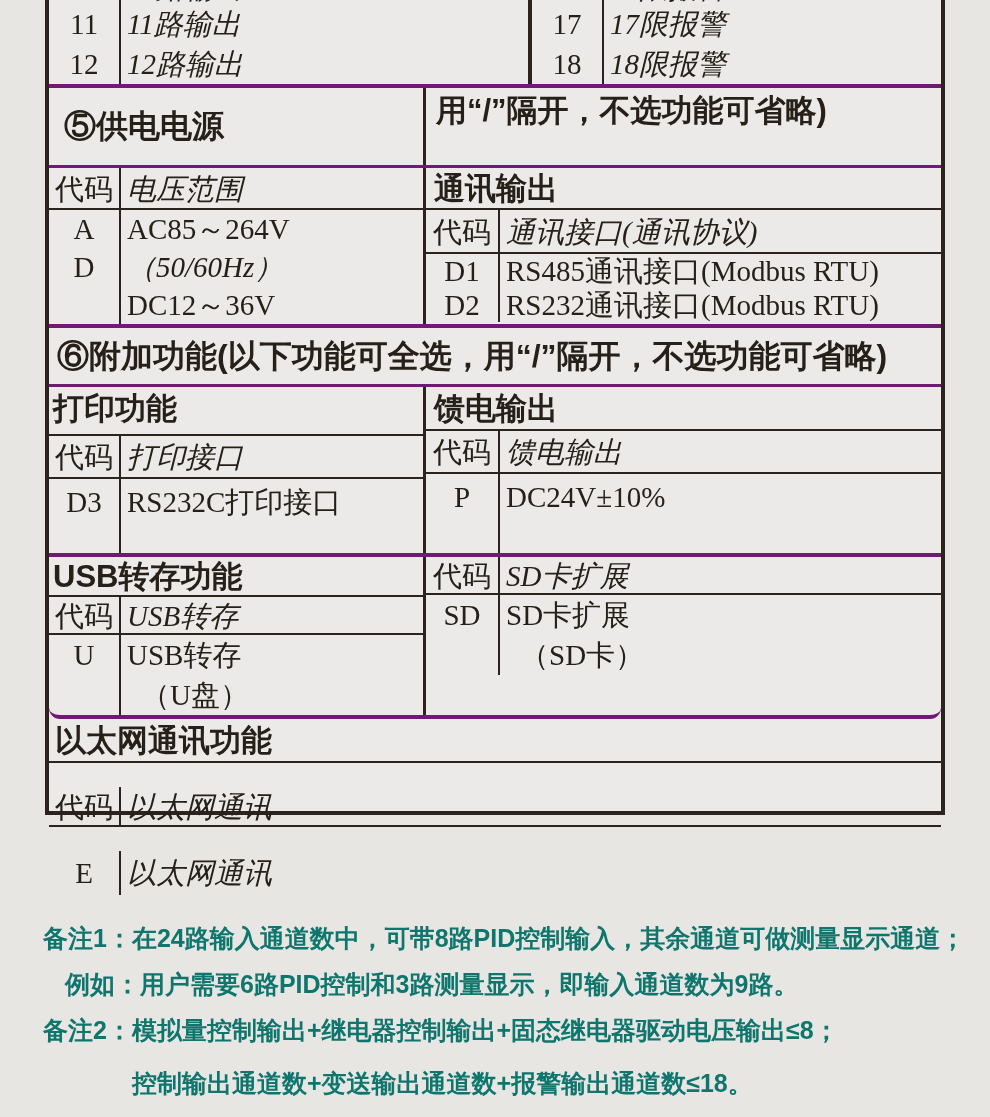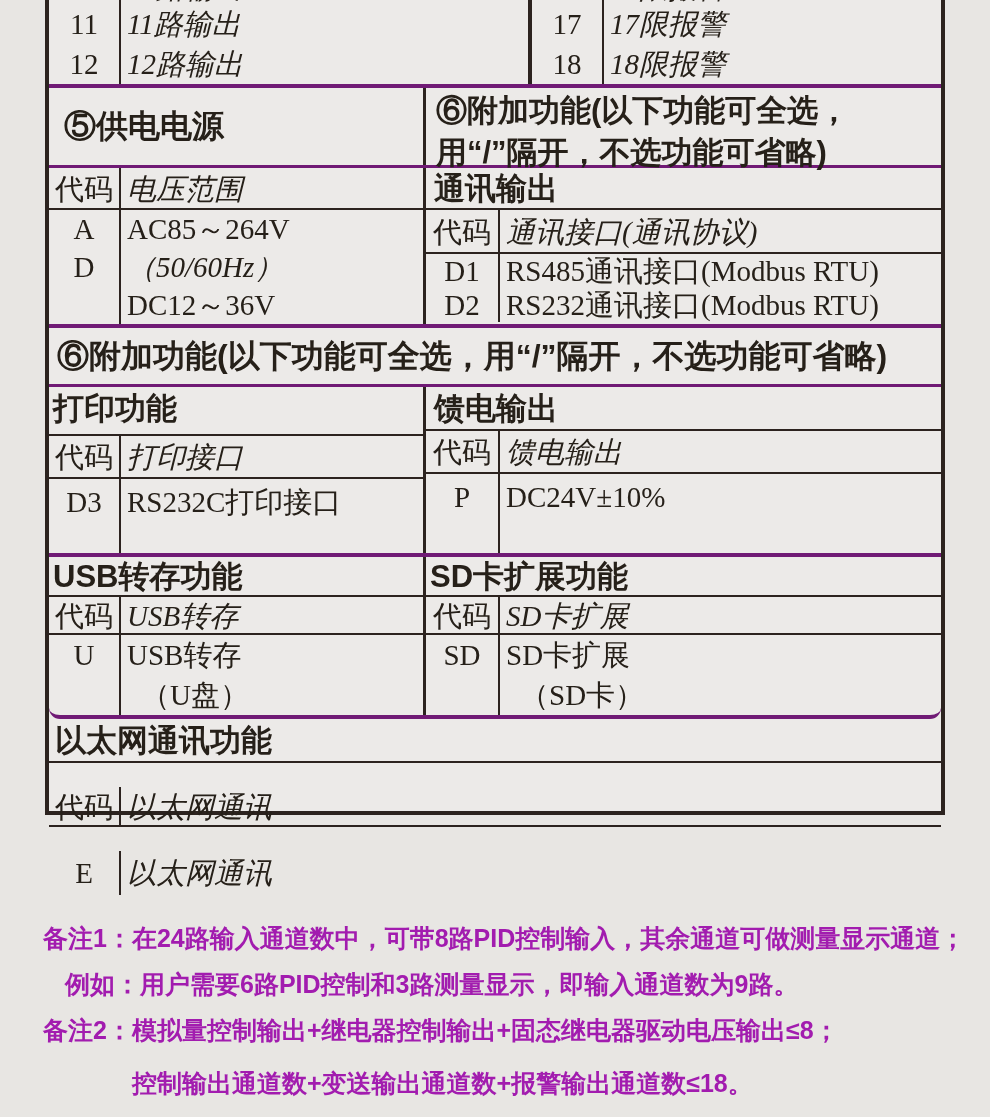--- a/index.html
+++ b/index.html
@@ -50,21 +50,21 @@
         font-weight:bold; font-size:31px; }
   .h6 .ln { line-height:42px; }
   
   .band6 { height:56px; line-height:56px; padding-left:8px;
            font-family:"Liberation Sans", sans-serif; font-weight:bold;
            font-size:32px; white-space:nowrap; }
   
   .note {
     position:absolute; white-space:nowrap;
     font-family:"Liberation Sans", sans-serif; font-weight:bold;
-    font-size:25px; line-height:30px; color:#a21caf;
+    font-size:25px; line-height:30px; color:#0f766e;
   }
 </style>
 </head>
 <body>
 
 <div class="page">
   <div class="tbl">
 
     <div class="sec" style="height:88px;">
       <div class="col half-l">
@@ -101,21 +101,20 @@
         <div class="row toprow">
           <div class="codecell">18</div>
           <div class="desc">18限报警</div>
         </div>
       </div>
     </div>
 
     <div class="sec bb3" style="height:80px;">
       <div class="half-l2 h5">⑤供电电源</div>
       <div class="half-r h6">
-        <div class="ln">⑥附加功能(以下功能可全选，</div>
         <div class="ln">用“/”隔开，不选功能可省略)</div>
       </div>
     </div>
 
     <div class="sec" style="height:160px;">
       <div class="col half-l2">
         <div class="row bb2 fs29" style="height:42px; line-height:42px;">
           <div class="codecell">代码</div>
           <div class="desc">电压范围</div>
         </div>
@@ -191,21 +190,20 @@
           <div class="codecol">
             <div class="ln" style="line-height:40px;">U</div>
           </div>
           <div class="desccol">
             <div class="ln" style="line-height:40px;">USB转存</div>
             <div class="ln indent14" style="line-height:40px;">（U盘）</div>
           </div>
         </div>
       </div>
       <div class="col half-r">
-        <div class="band bb2" style="height:40px; line-height:40px; padding-left:4px;">SD卡扩展功能</div>
         <div class="row bb2 fs29" style="height:38px; line-height:38px;">
           <div class="codecell w74">代码</div>
           <div class="desc">SD卡扩展</div>
         </div>
         <div class="blk fs29" style="height:80px;">
           <div class="codecol w74">
             <div class="ln" style="line-height:40px;">SD</div>
           </div>
           <div class="desccol">
             <div class="ln" style="line-height:40px;">SD卡扩展</div>

